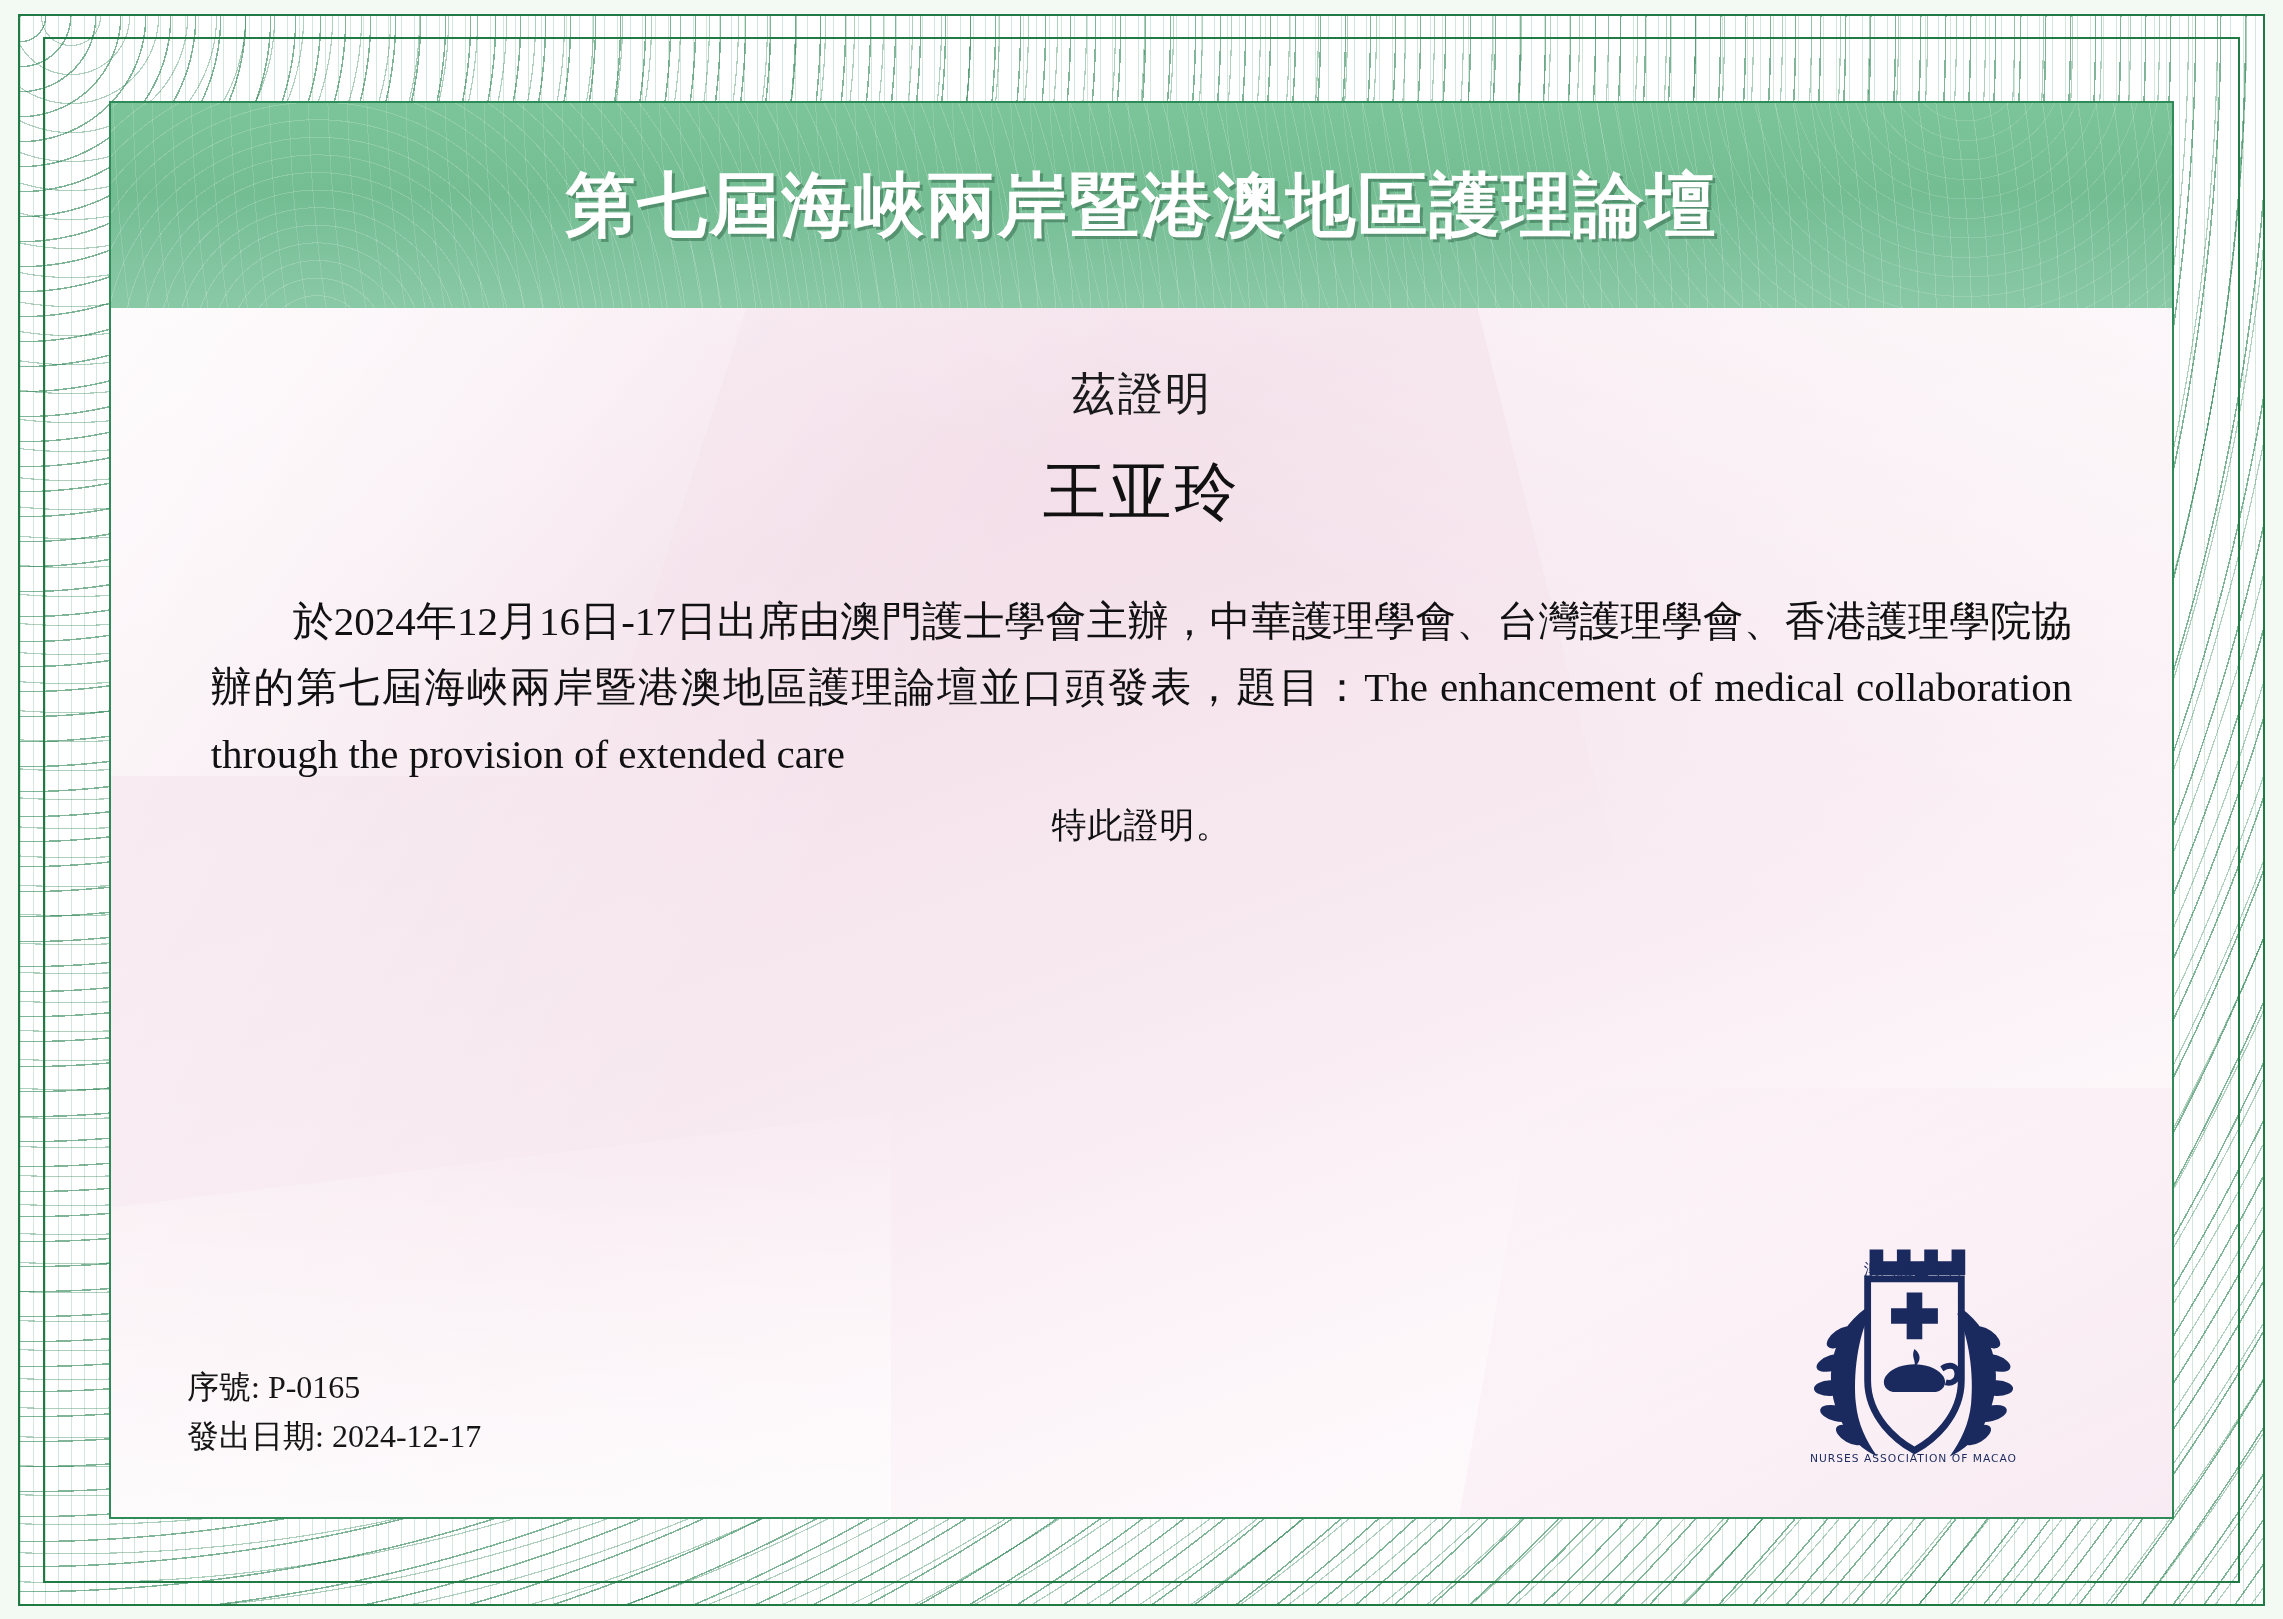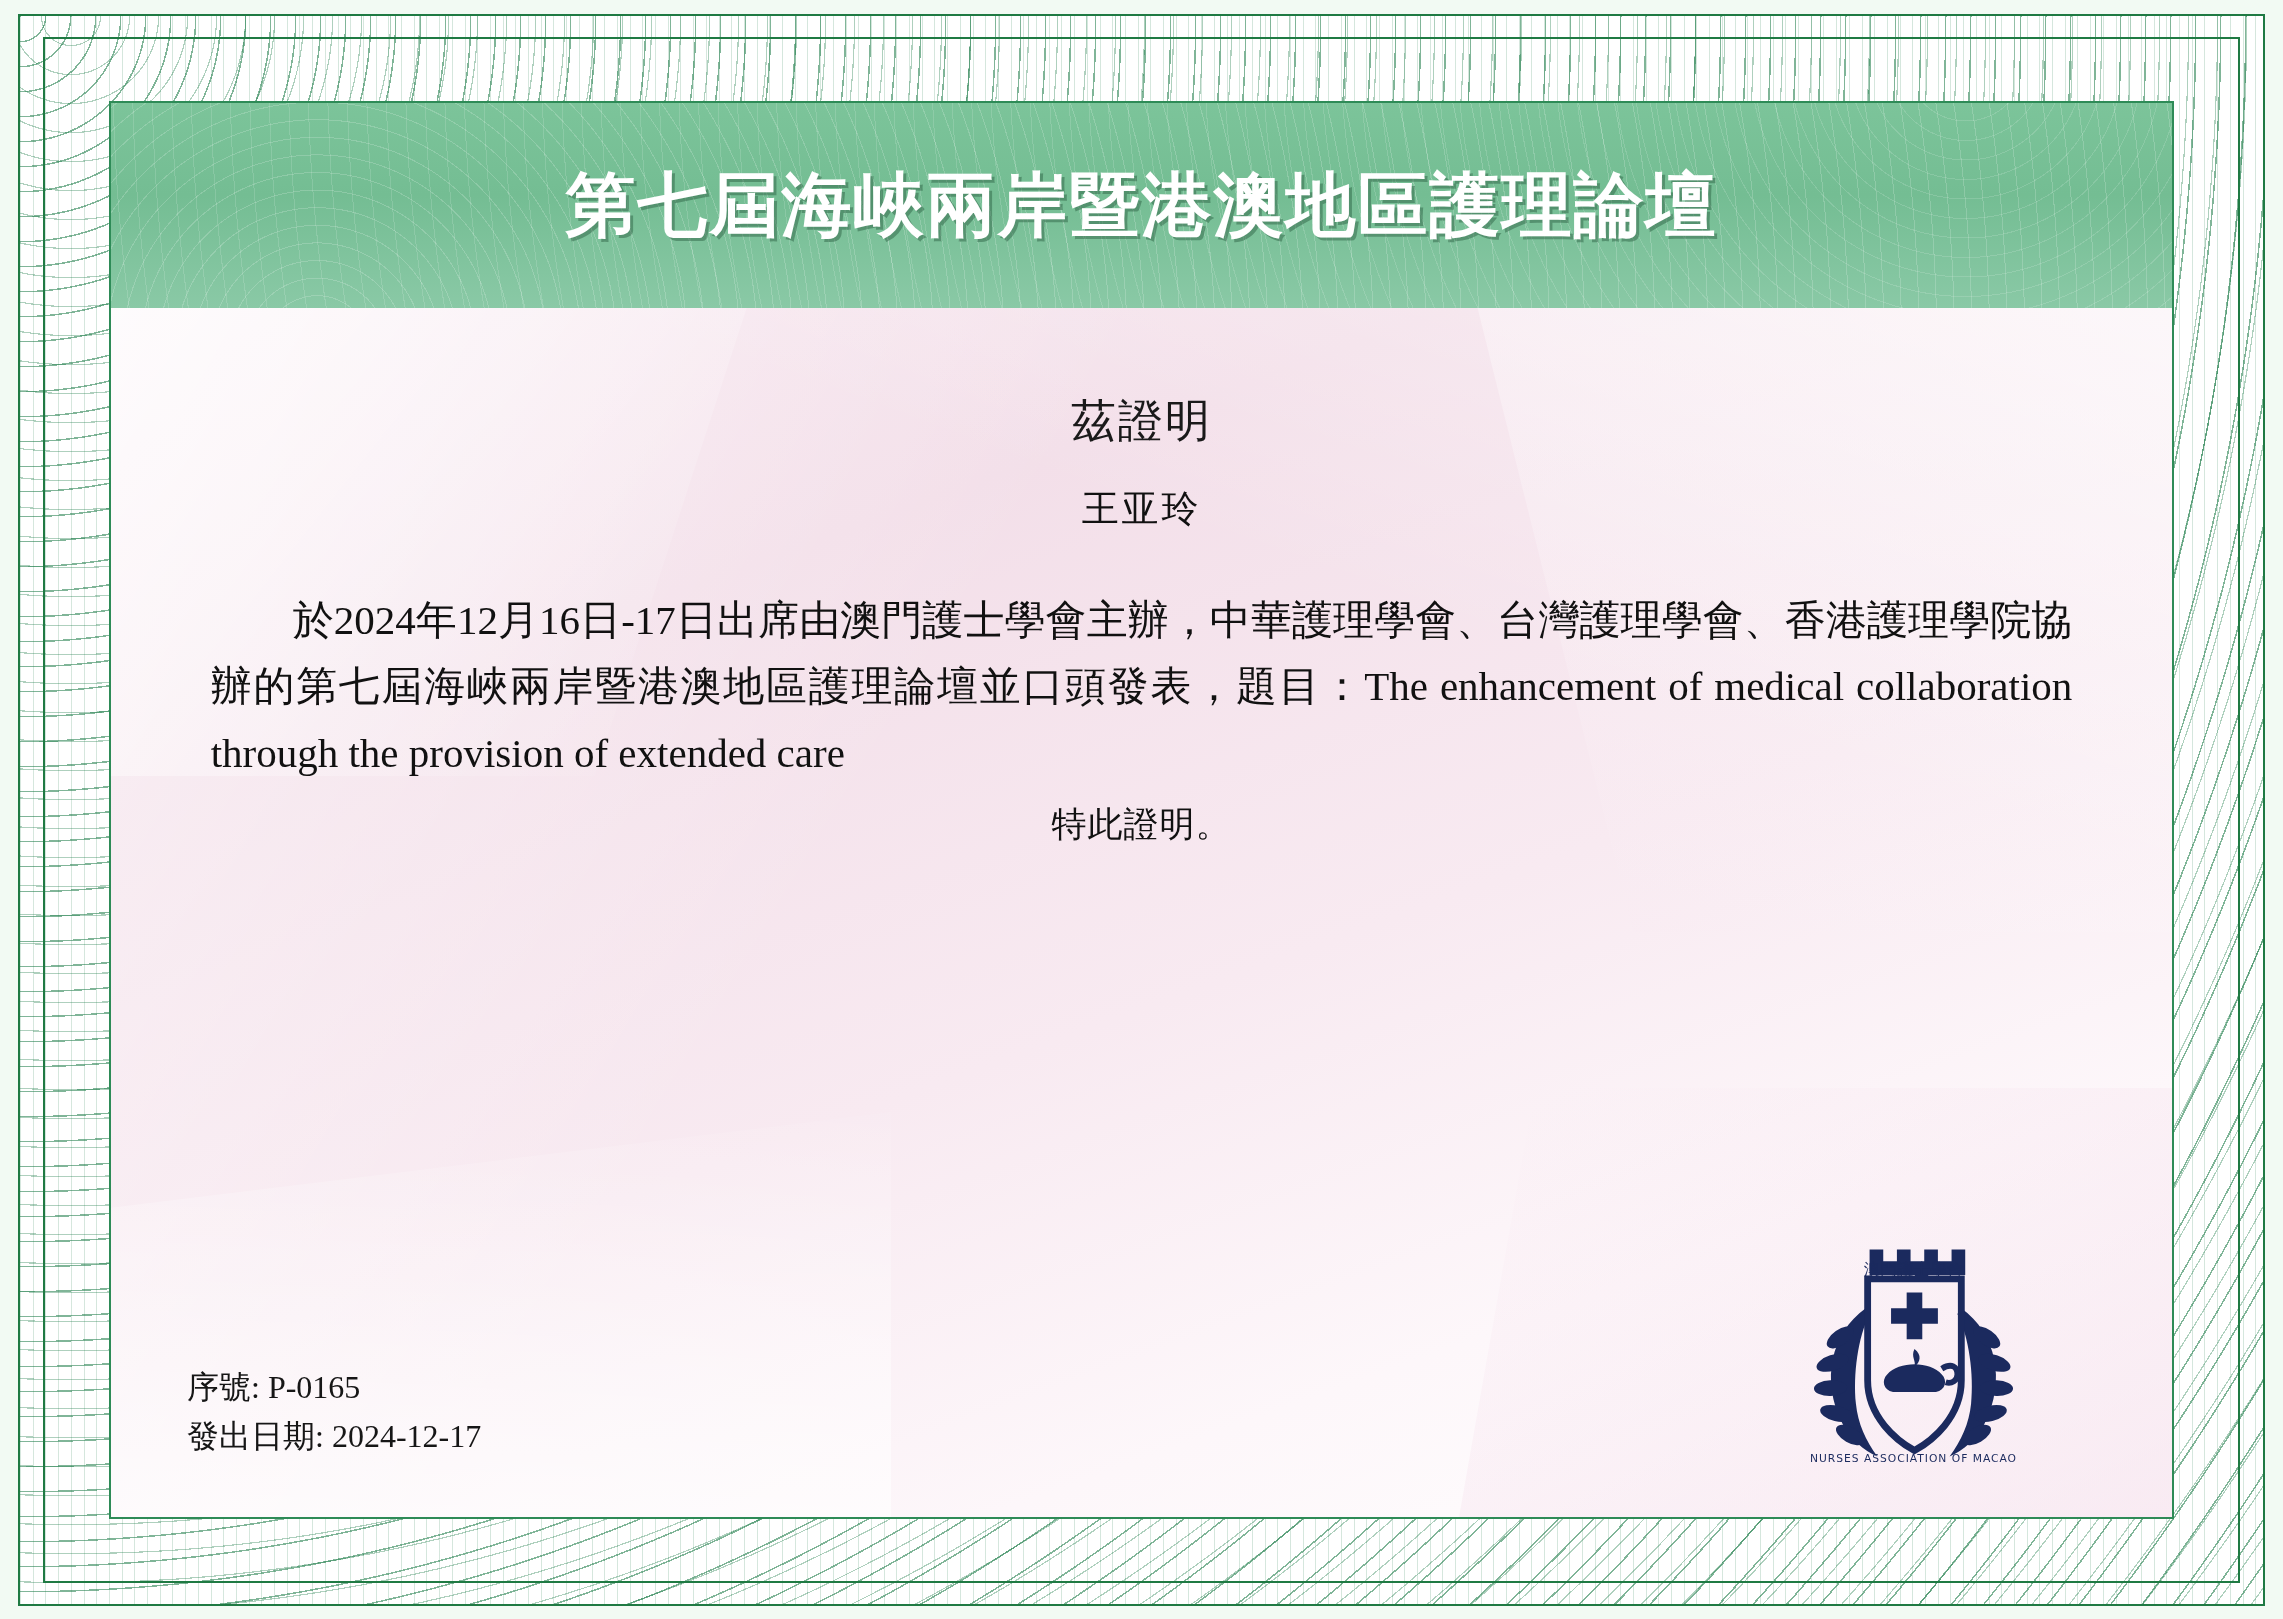--- a/index.html
+++ b/index.html
@@ -169,28 +169,28 @@
     font-family: "DejaVu Sans", "Liberation Sans", sans-serif;
     font-weight: bold;
     font-size: 62px;
     letter-spacing: 11.7px;
     text-indent: 11.7px;
     line-height: 1.1;
     box-shadow: 0 2px 3.9px rgba(0,0,0,0.12);
   }
 
   .certify-line {
-    margin-top: 50px;
+    margin-top: 23px;
     font-size: 45px;
     color: #1a1a1a;
     letter-spacing: 2px;
   }
   .recipient {
-    margin-top: 33px;
-    font-size: 37px;
+    margin-top: 25px;
+    font-size: 63px;
     color: #111111;
     letter-spacing: 2.9px;
   }
 
   .paragraph {
     margin-top: 53px;
     font-size: 41px;
     line-height: 1.62;
     color: #111111;
     text-align: justify;

